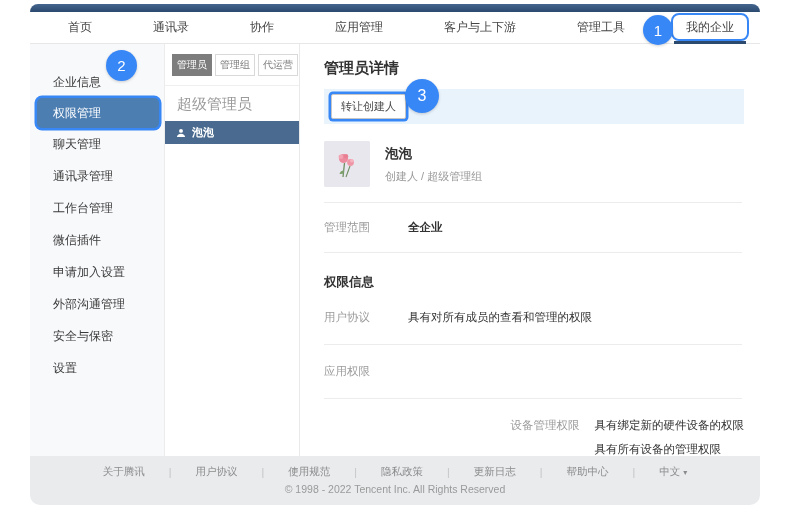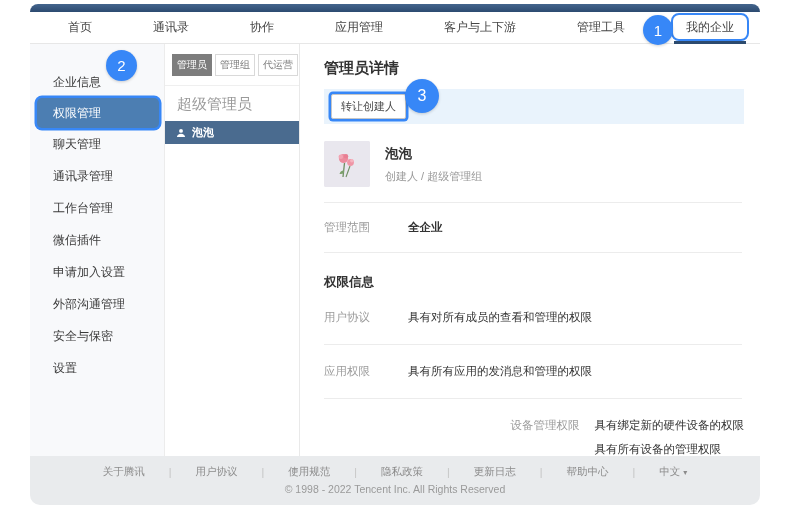--- a/index.html
+++ b/index.html
@@ -176,21 +176,20 @@
 
         <div class="row perm">
           <span class="row-label">用户协议</span>
           <span class="row-value">具有对所有成员的查看和管理的权限</span>
         </div>
 
         <div class="divider"></div>
 
         <div class="row perm" style="margin-top:19px;">
           <span class="row-label">应用权限</span>
-          <span class="row-value">具有所有应用的发消息和管理的权限</span>
         </div>
 
         <div class="divider"></div>
 
         <div class="row perm" style="margin-top:19px;justify-content:flex-end;">
           <span class="row-label">设备管理权限</span>
           <span class="row-value">
             <span style="display:block;">具有绑定新的硬件设备的权限</span>
             <span style="display:block;" class="perm-line2">具有所有设备的管理权限</span>
           </span>

